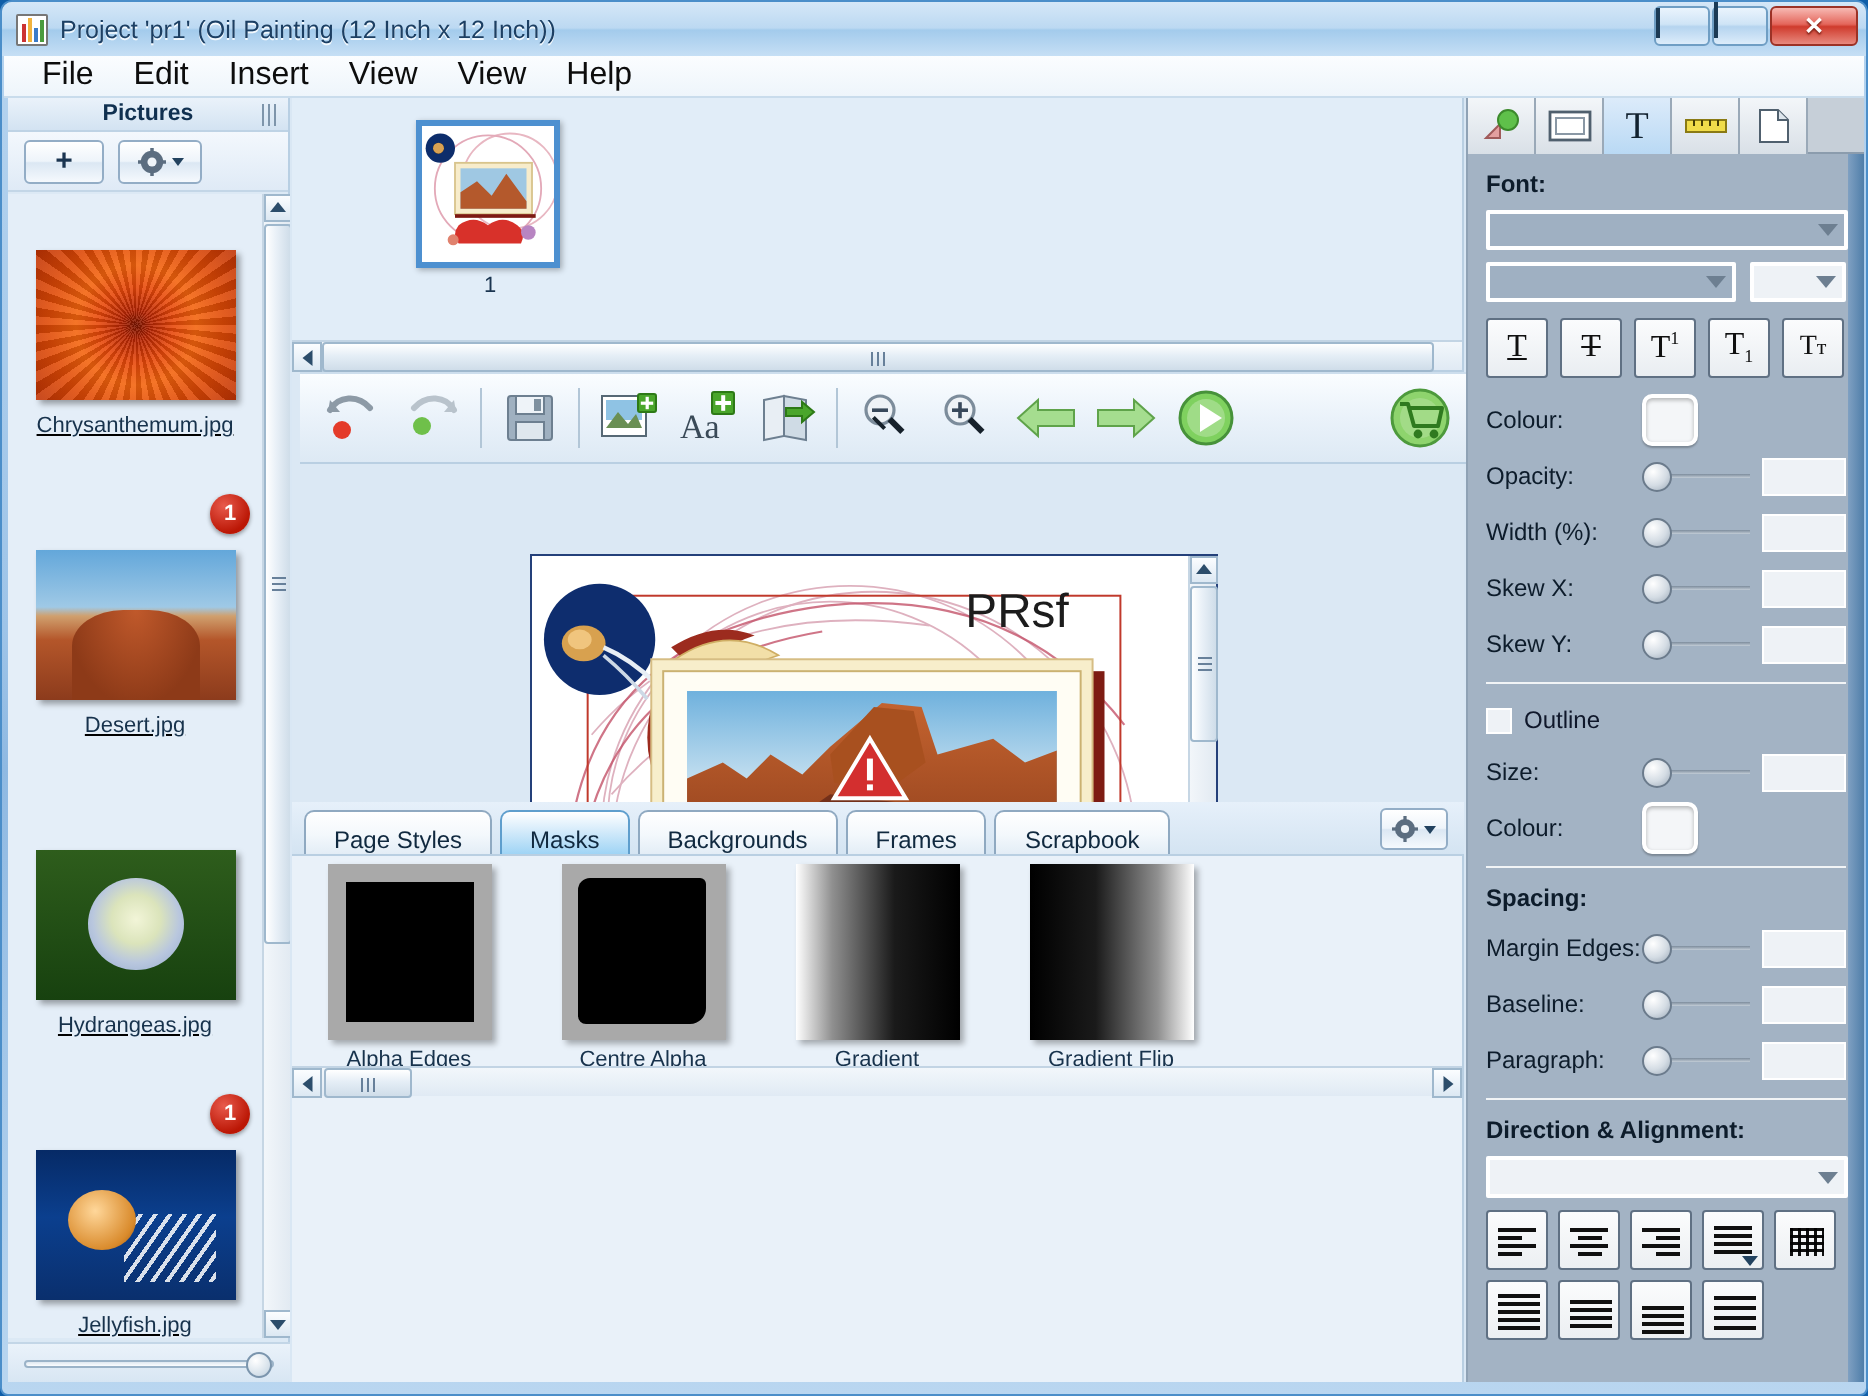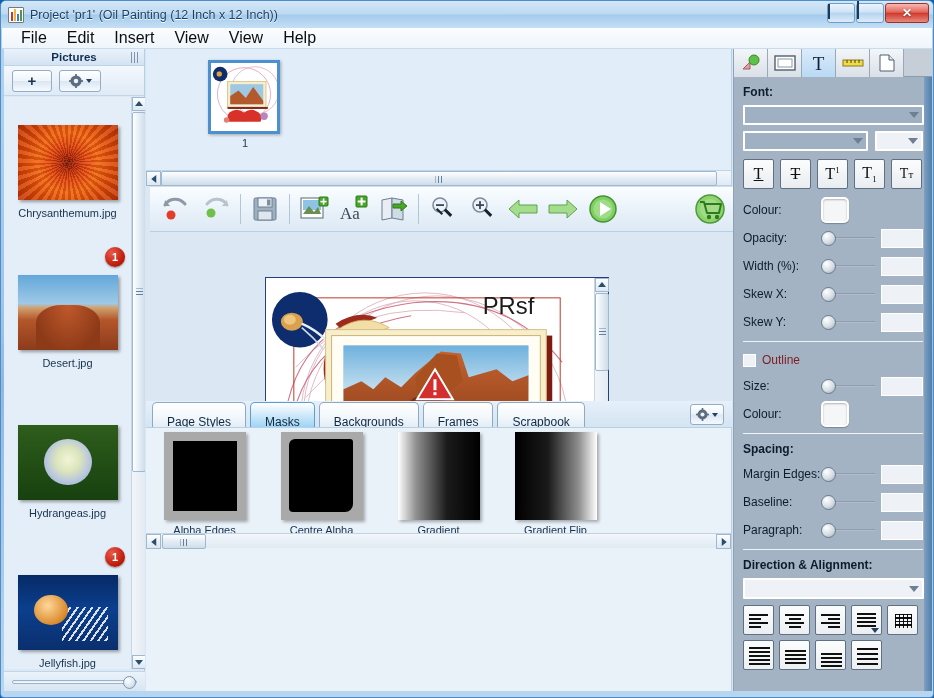--- a/index.html
+++ b/index.html
@@ -103,21 +103,21 @@
   }
   .pbtn.plus { width: 40px; font-size: 15px; font-weight: bold; }
   .pbtn.gear { width: 42px; }
   .gear-ico { width: 14px; height: 14px; position: relative; display: inline-block; }
   .caret-dn { width: 0; height: 0; border-left: 3.5px solid transparent; border-right: 3.5px solid transparent;
     border-top: 4px solid #22425f; display: inline-block; }
   #pic-list {
     position: absolute; left: 0; top: 48px; width: 141px; height: 572px;
     background: #e4eef8; overflow: hidden;
   }
-  #pic-scroll-inner { position: absolute; left: 0; top: 0; width: 127px; height: 100%; }
+  #pic-scroll-inner { position: absolute; left: 0; top: 0; width: 127px; height: 100%; text-decoration: underline; }
   .pic-item { width: 127px; height: 150px; display: flex; flex-direction: column;
     align-items: center; justify-content: center; position: relative; }
   .pic-thumb {
     width: 100px; height: 75px; box-shadow: 2px 2px 3px rgba(0,0,0,.35);
     position: relative; overflow: hidden; border: 0px;
   }
   .pic-label { font-size: 11px; color: #17324c; margin-top: 7px; }
   .badge {
     position: absolute; right: 6px; top: 0px; width: 20px; height: 20px; border-radius: 50%;
     background: radial-gradient(circle at 35% 30%, #e85a4c, #bb1705 70%);
@@ -229,21 +229,21 @@
   }
   #canvas-inner { position: absolute; left: 0; top: 0; right: 15px; bottom: 15px; overflow: hidden; background: #fff; }
   #page-art { position: absolute; left: 0; top: 0; width: 100%; height: 100%; }
 
   #bottom-tabs {
     position: absolute; left: 0; top: 352px; width: 586px; height: 26px;
     background: linear-gradient(to bottom,#e6f0fa,#d4e4f2);
     display: flex; align-items: flex-end; padding-left: 6px; gap: 4px;
   }
   .btab {
-    height: 22px; padding: 12px 14px; display: flex; align-items: flex-start;
+    height: 22px; padding: 0 14px; display: flex; align-items: flex-end;
     font-size: 12px; color: #10293f;
     border: 1px solid #8fa9c1; border-bottom: none; border-radius: 5px 5px 0 0;
     background: linear-gradient(to bottom,#ffffff 0%,#f3f8fc 55%,#e3edf6 100%);
   }
   .btab.active {
     background: linear-gradient(to bottom,#ffffff 0%,#d9edfb 40%,#9fd4f5 100%);
     border-color: #5e9ecd; font-weight: normal;
   }
   .btab-gear {
     position: absolute; right: 8px; bottom: 2px; width: 34px; height: 21px;
@@ -308,21 +308,21 @@
   }
   .slider { flex: 1; height: 18px; position: relative; margin-right: 6px; }
   .slider .track { position: absolute; left: 8px; right: 0; top: 8px; height: 2px;
     background: linear-gradient(to bottom,#7d8c9c,#c3cdd7); }
   .slider .knob { position: absolute; left: 0px; top: 2px; width: 15px; height: 15px;
     border-radius: 50%; border: 1px solid #6b7b8c;
     background: radial-gradient(circle at 35% 30%, #ffffff 0%, #d4dce4 55%, #9dabb9 100%); }
   .numbox { width: 42px; height: 19px; border: 1px solid #ffffff; background: #eef2f6; flex: none; }
   .rp-hr { height: 1px; background: #ffffff; opacity: .85; margin: 7px 0 8px 0; }
   .chk { width: 13px; height: 13px; border: 1px solid #ffffff; background: #eef2f6; margin-right: 6px; flex: none; }
-  .rp-lbl.dim { color: #7f1d1d; }
+  .rp-lbl.dim { color: #0f172a; }
   .align-grid { display: flex; flex-wrap: wrap; gap: 5px; margin-top: 6px; }
   .abtn { width: 31px; height: 30px; border: 1px solid #5f7083; border-radius: 2px;
     background: linear-gradient(to bottom,#fbfcfd,#eceff2); position: relative; }
   .abtn .ln { position: absolute; left: 5px; height: 1.5px; background: #101010; }
   .rp-scroll { position: absolute; right: 0; top: 28px; width: 8px; bottom: 0;
     background: linear-gradient(to right,#7fa0c2,#4f7ea9); }
 </style>
 </head>
 <body>
 

